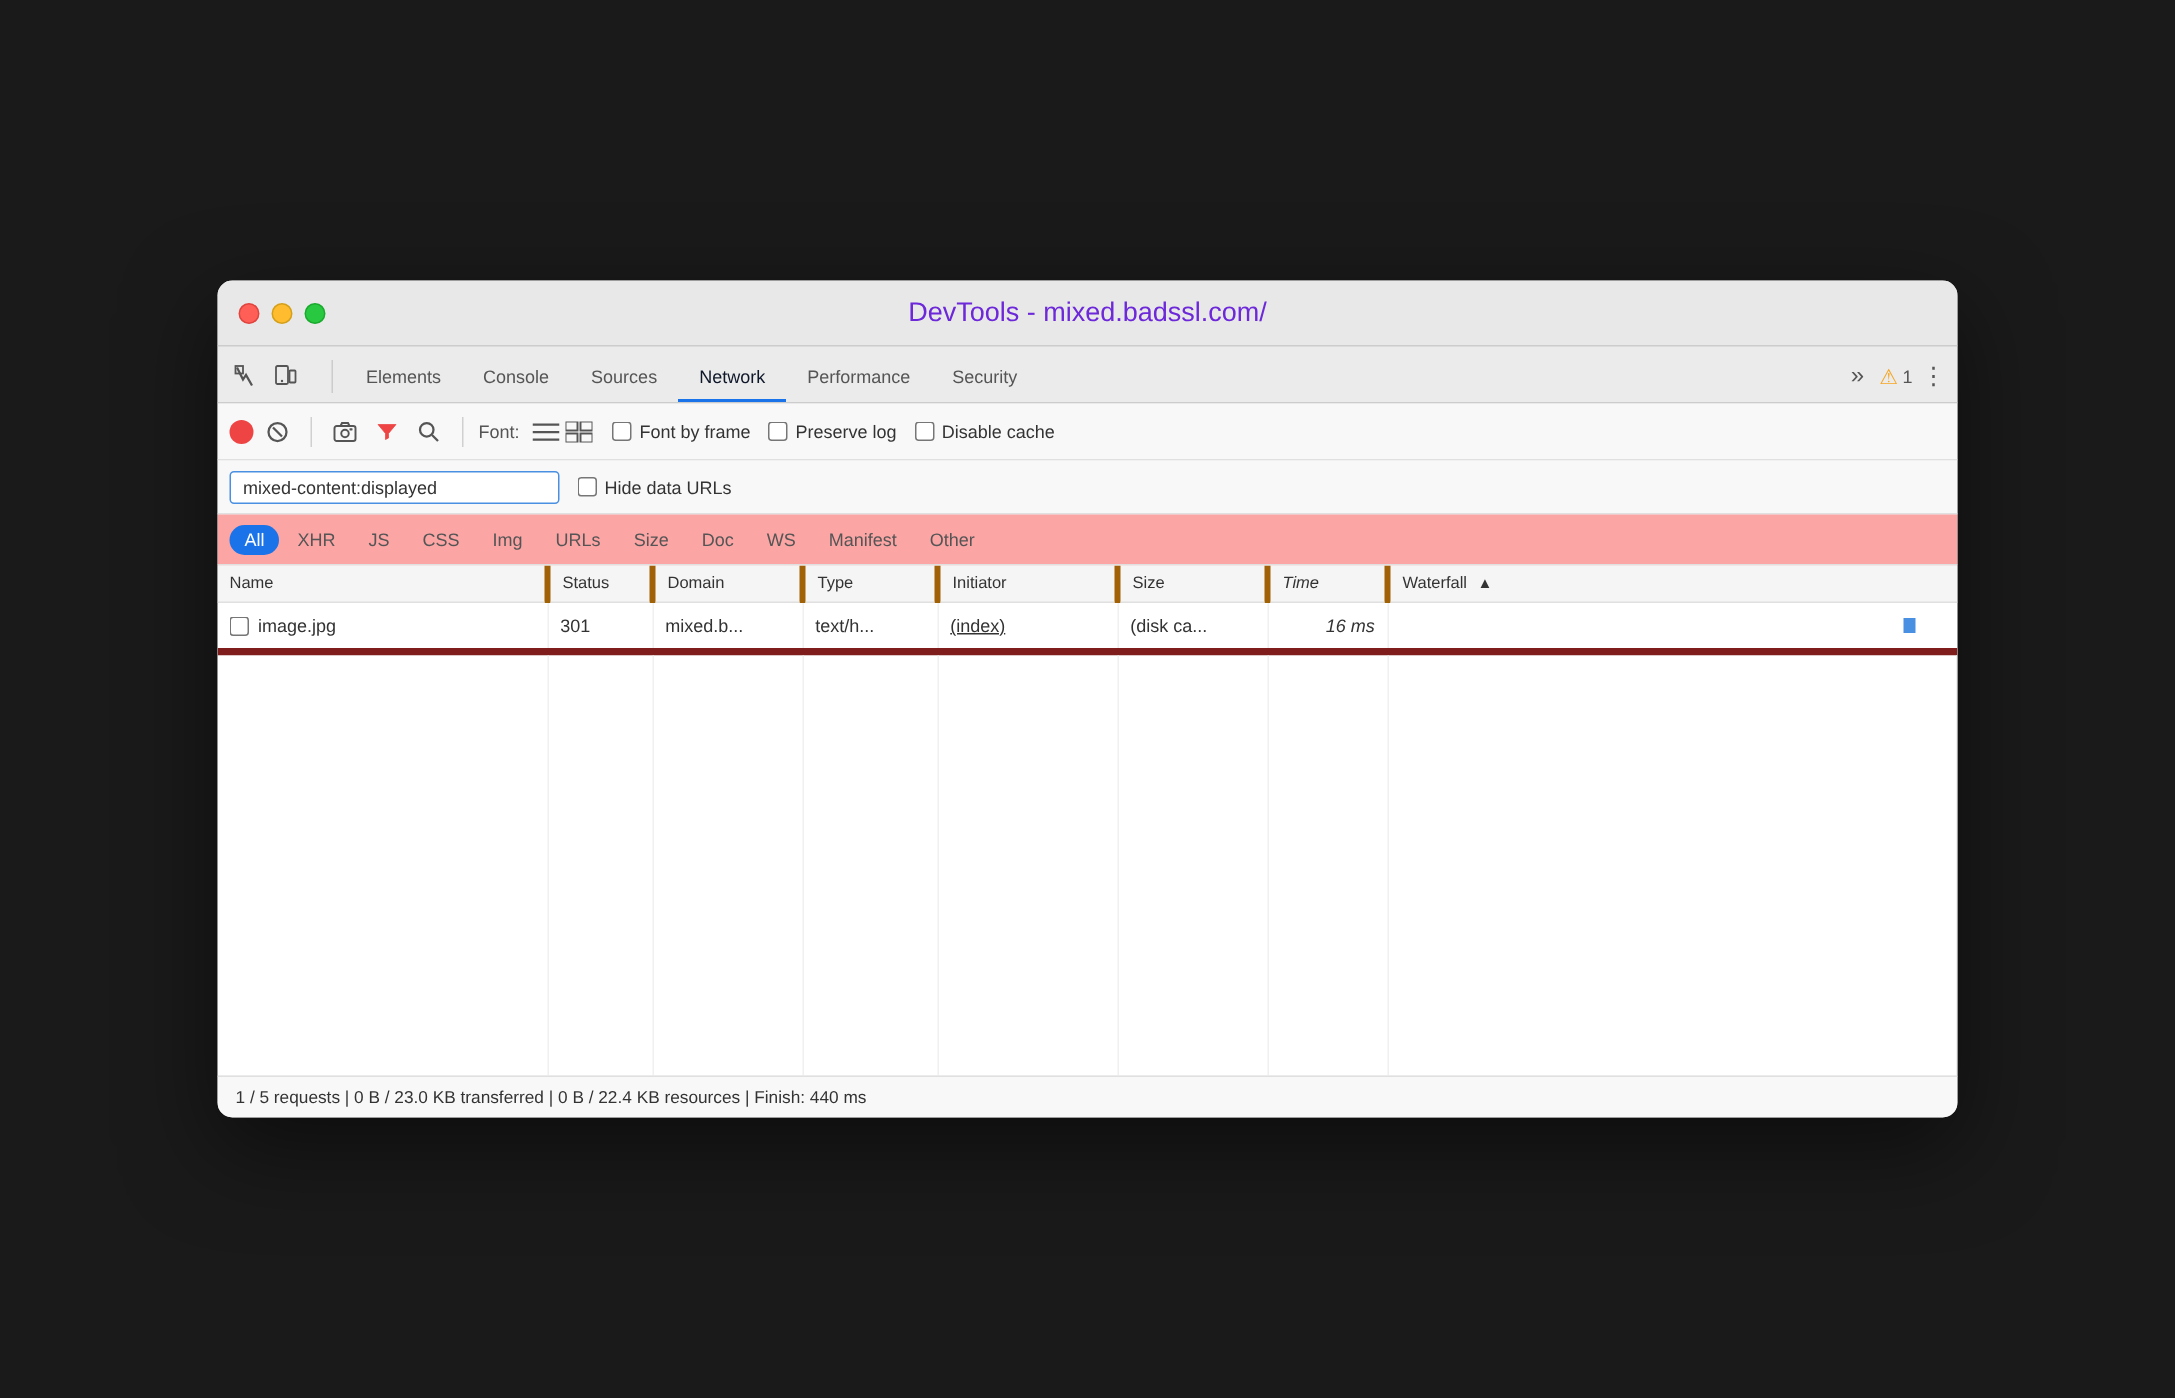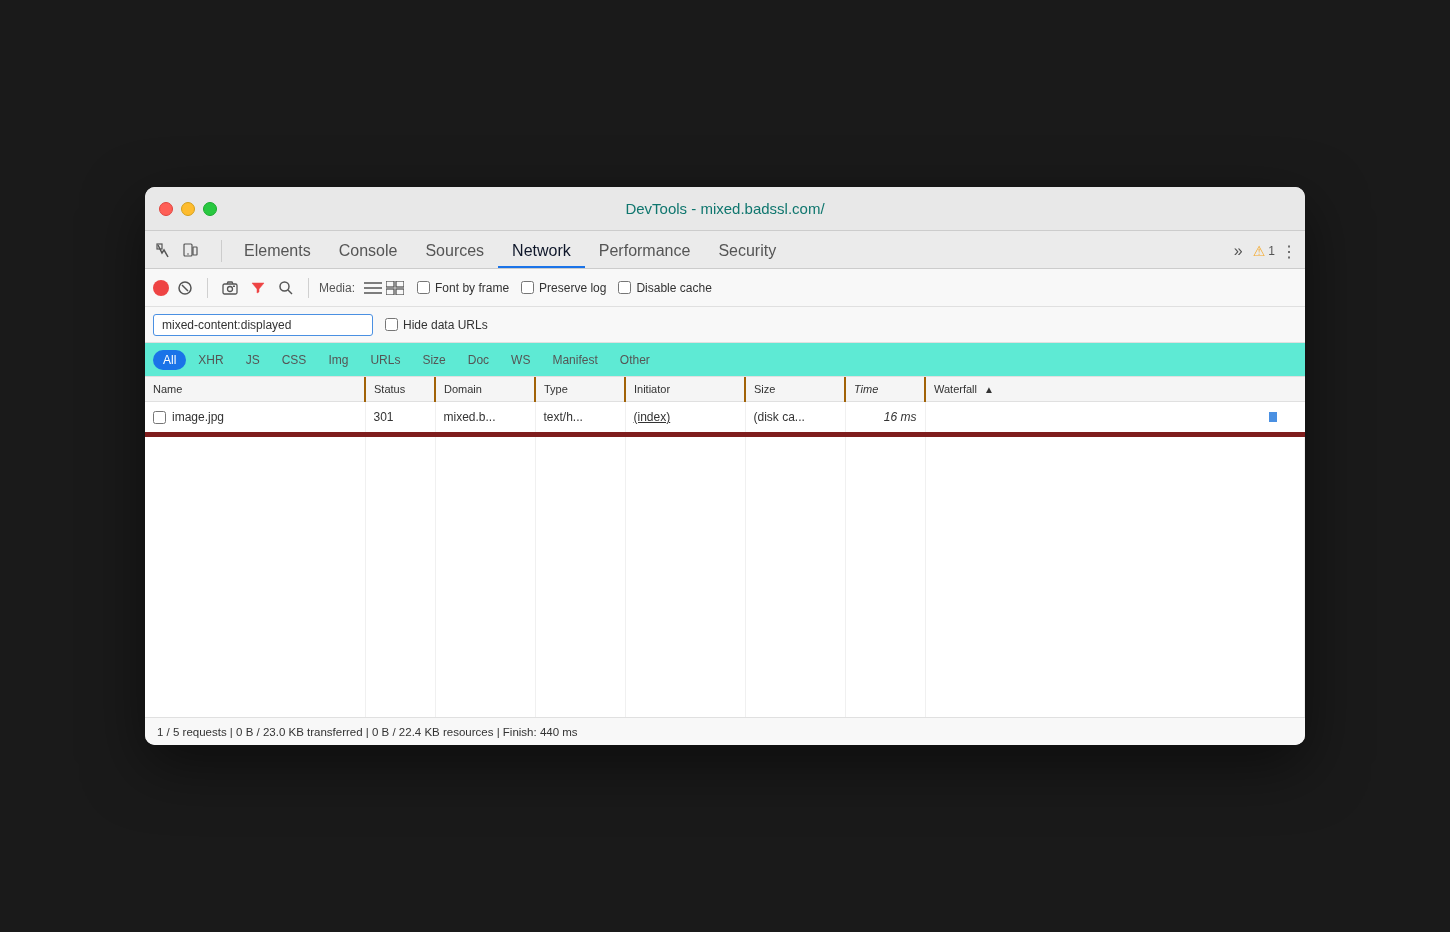--- a/index.html
+++ b/index.html
@@ -38,22 +38,22 @@
     .traffic-light {
       width: 14px;
       height: 14px;
       border-radius: 50%;
       cursor: pointer;
     }
     .tl-red { background: #ff5f57; border: 1px solid #e0443e; }
     .tl-yellow { background: #febc2e; border: 1px solid #d4a01a; }
     .tl-green { background: #28c840; border: 1px solid #1aab2e; }
     .title-bar-text {
-      font-size: 15px;
-      color: #0f766e;
+      font-size: 18px;
+      color: #6d28d9;
       font-weight: 500;
     }
     
     .tabs-bar {
       background: #ebebeb;
       height: 38px;
       display: flex;
       align-items: flex-end;
       padding: 0 8px;
       border-bottom: 1px solid #ccc;
@@ -78,21 +78,21 @@
     }
     .tabs-divider {
       width: 1px;
       height: 22px;
       background: #ccc;
       margin: 0 8px;
       margin-bottom: 6px;
     }
     .tab {
       padding: 6px 14px;
-      font-size: 16px;
+      font-size: 12px;
       color: #555;
       cursor: pointer;
       border-bottom: 2px solid transparent;
       white-space: nowrap;
       margin-bottom: 0;
       height: 32px;
       display: flex;
       align-items: center;
     }
     .tab.active {
@@ -209,21 +209,21 @@
       display: flex;
       align-items: center;
       gap: 5px;
       font-size: 12px;
       color: #333;
       cursor: pointer;
     }
 
     
     .type-filter {
-      background: #5eead4;
+      background: #fca5a5;
       height: 34px;
       display: flex;
       align-items: center;
       padding: 0 8px;
       border-bottom: 1px solid #e0e0e0;
       gap: 2px;
     }
     .type-btn {
       padding: 3px 10px;
       font-size: 12px;
@@ -248,21 +248,21 @@
     .table-header {
       background: #f5f5f5;
       border-bottom: 1px solid #e0e0e0;
     }
     .table-header th {
       padding: 6px 8px;
       font-size: 11px;
       font-weight: 500;
       color: #333;
       text-align: left;
-      border-right: 2px solid #a16207;
+      border-right: 4px solid #a16207;
       white-space: nowrap;
     }
     .table-header th:last-child { border-right: none; }
     .col-name { width: 220px; }
     .col-status { width: 70px; }
     .col-domain { width: 100px; }
     .col-type { width: 90px; }
     .col-initiator { width: 120px; }
     .col-size { width: 100px; }
     .col-time { width: 80px; font-style: italic; }
@@ -421,21 +421,21 @@
 
     <div class="toolbar-btn">
       <svg width="16" height="16" viewBox="0 0 16 16" fill="none">
         <circle cx="6.5" cy="6.5" r="4.5" stroke="#555" stroke-width="1.5" fill="none"></circle>
         <line x1="10" y1="10" x2="14" y2="14" stroke="#555" stroke-width="1.5"></line>
       </svg>
     </div>
 
     <div class="toolbar-divider"></div>
 
-    <span class="toolbar-label">Media:</span>
+    <span class="toolbar-label">Font:</span>
 
     <div class="view-icons">
       <div class="view-icon-btn">
         <svg width="18" height="14" viewBox="0 0 18 14" fill="none">
           <line x1="0" y1="2" x2="18" y2="2" stroke="#555" stroke-width="1.5"></line>
           <line x1="0" y1="7" x2="18" y2="7" stroke="#555" stroke-width="1.5"></line>
           <line x1="0" y1="12" x2="18" y2="12" stroke="#555" stroke-width="1.5"></line>
         </svg>
       </div>
       <div class="view-icon-btn">

